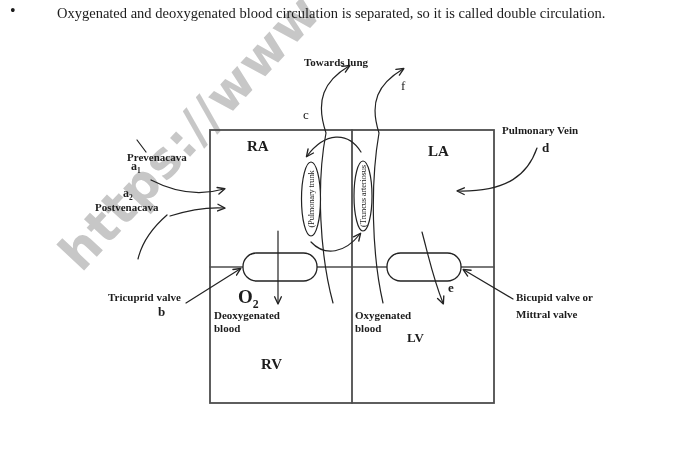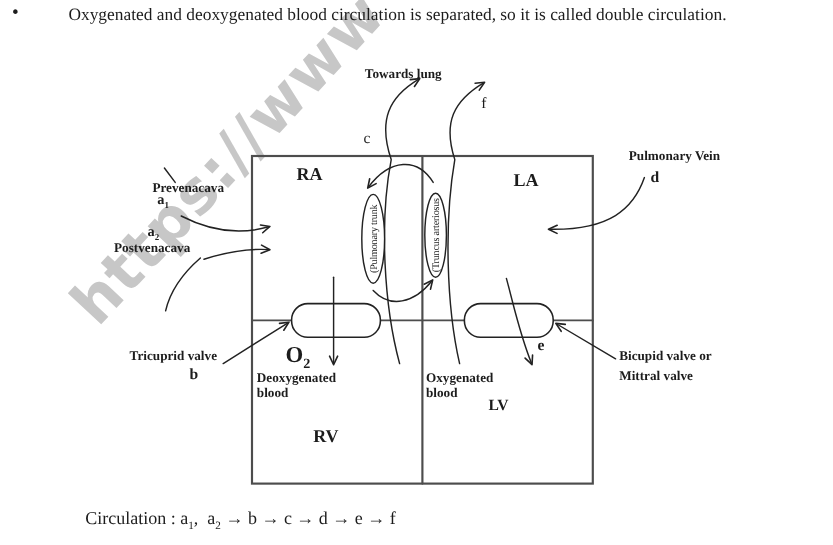--- a/index.html
+++ b/index.html
@@ -72,21 +72,21 @@
 
       <path d="M 186,303 L 240,269" marker-end="url(#arr)"></path>
       <path d="M 513,299 L 464,270" marker-end="url(#arr)"></path>
 
       <path d="M 278,231 L 278,303" marker-end="url(#arr)"></path>
       <path d="M 422,232 C 429,258 433,278 443,303" marker-end="url(#arr)"></path>
     </g>
   </svg>
 
   <div class="lbl b" style="left:304px; top:56px; font-size:11px;">Towards lung</div>
-  <div class="lbl b" style="left:524px; top:124px; font-size:11px;">Pulmonary Vein</div>
+  <div class="lbl b" style="left:502px; top:124px; font-size:11px;">Pulmonary Vein</div>
   <div class="lbl b" style="left:127px; top:151px; font-size:11px;">Prevenacava</div>
   <div class="lbl b" style="left:95px; top:201px; font-size:11px;">Postvenacava</div>
 
   <div class="lbl" style="left:303px; top:108px; font-size:13px;">c</div>
   <div class="lbl" style="left:401px; top:79px; font-size:13px;">f</div>
   <div class="lbl b" style="left:542px; top:141px; font-size:13px;">d</div>
   <div class="lbl b" style="left:131px; top:160px; font-size:12px;"><span>a</span><sub>1</sub></div>
   <div class="lbl b" style="left:123px; top:187px; font-size:12px;"><span>a</span><sub>2</sub></div>
   <div class="lbl b" style="left:158px; top:305px; font-size:13px;">b</div>
   <div class="lbl b" style="left:448px; top:281px; font-size:13px;">e</div>
@@ -106,15 +106,14 @@
     <div>blood</div>
   </div>
   <div class="lbl b center2" style="left:355px; top:309px; width:74px; font-size:11px;">
     <div>Oxygenated</div>
     <div>blood</div>
   </div>
 
   <div class="vtext" style="left:311px; top:199px;">(Pulmonary trunk</div>
   <div class="vtext" style="left:363px; top:196px;">(Truncus arteriosus</div>
 
-  <div class="lbl formula" style="left:71px; top:425px; font-size:15px;"><span>Circulation : </span><span>a</span><sub>1</sub><span>,  </span><span>a</span><sub>2</sub><span> → b → c → d → e → f</span></div>
 
 </div>
 
 </body></html>

